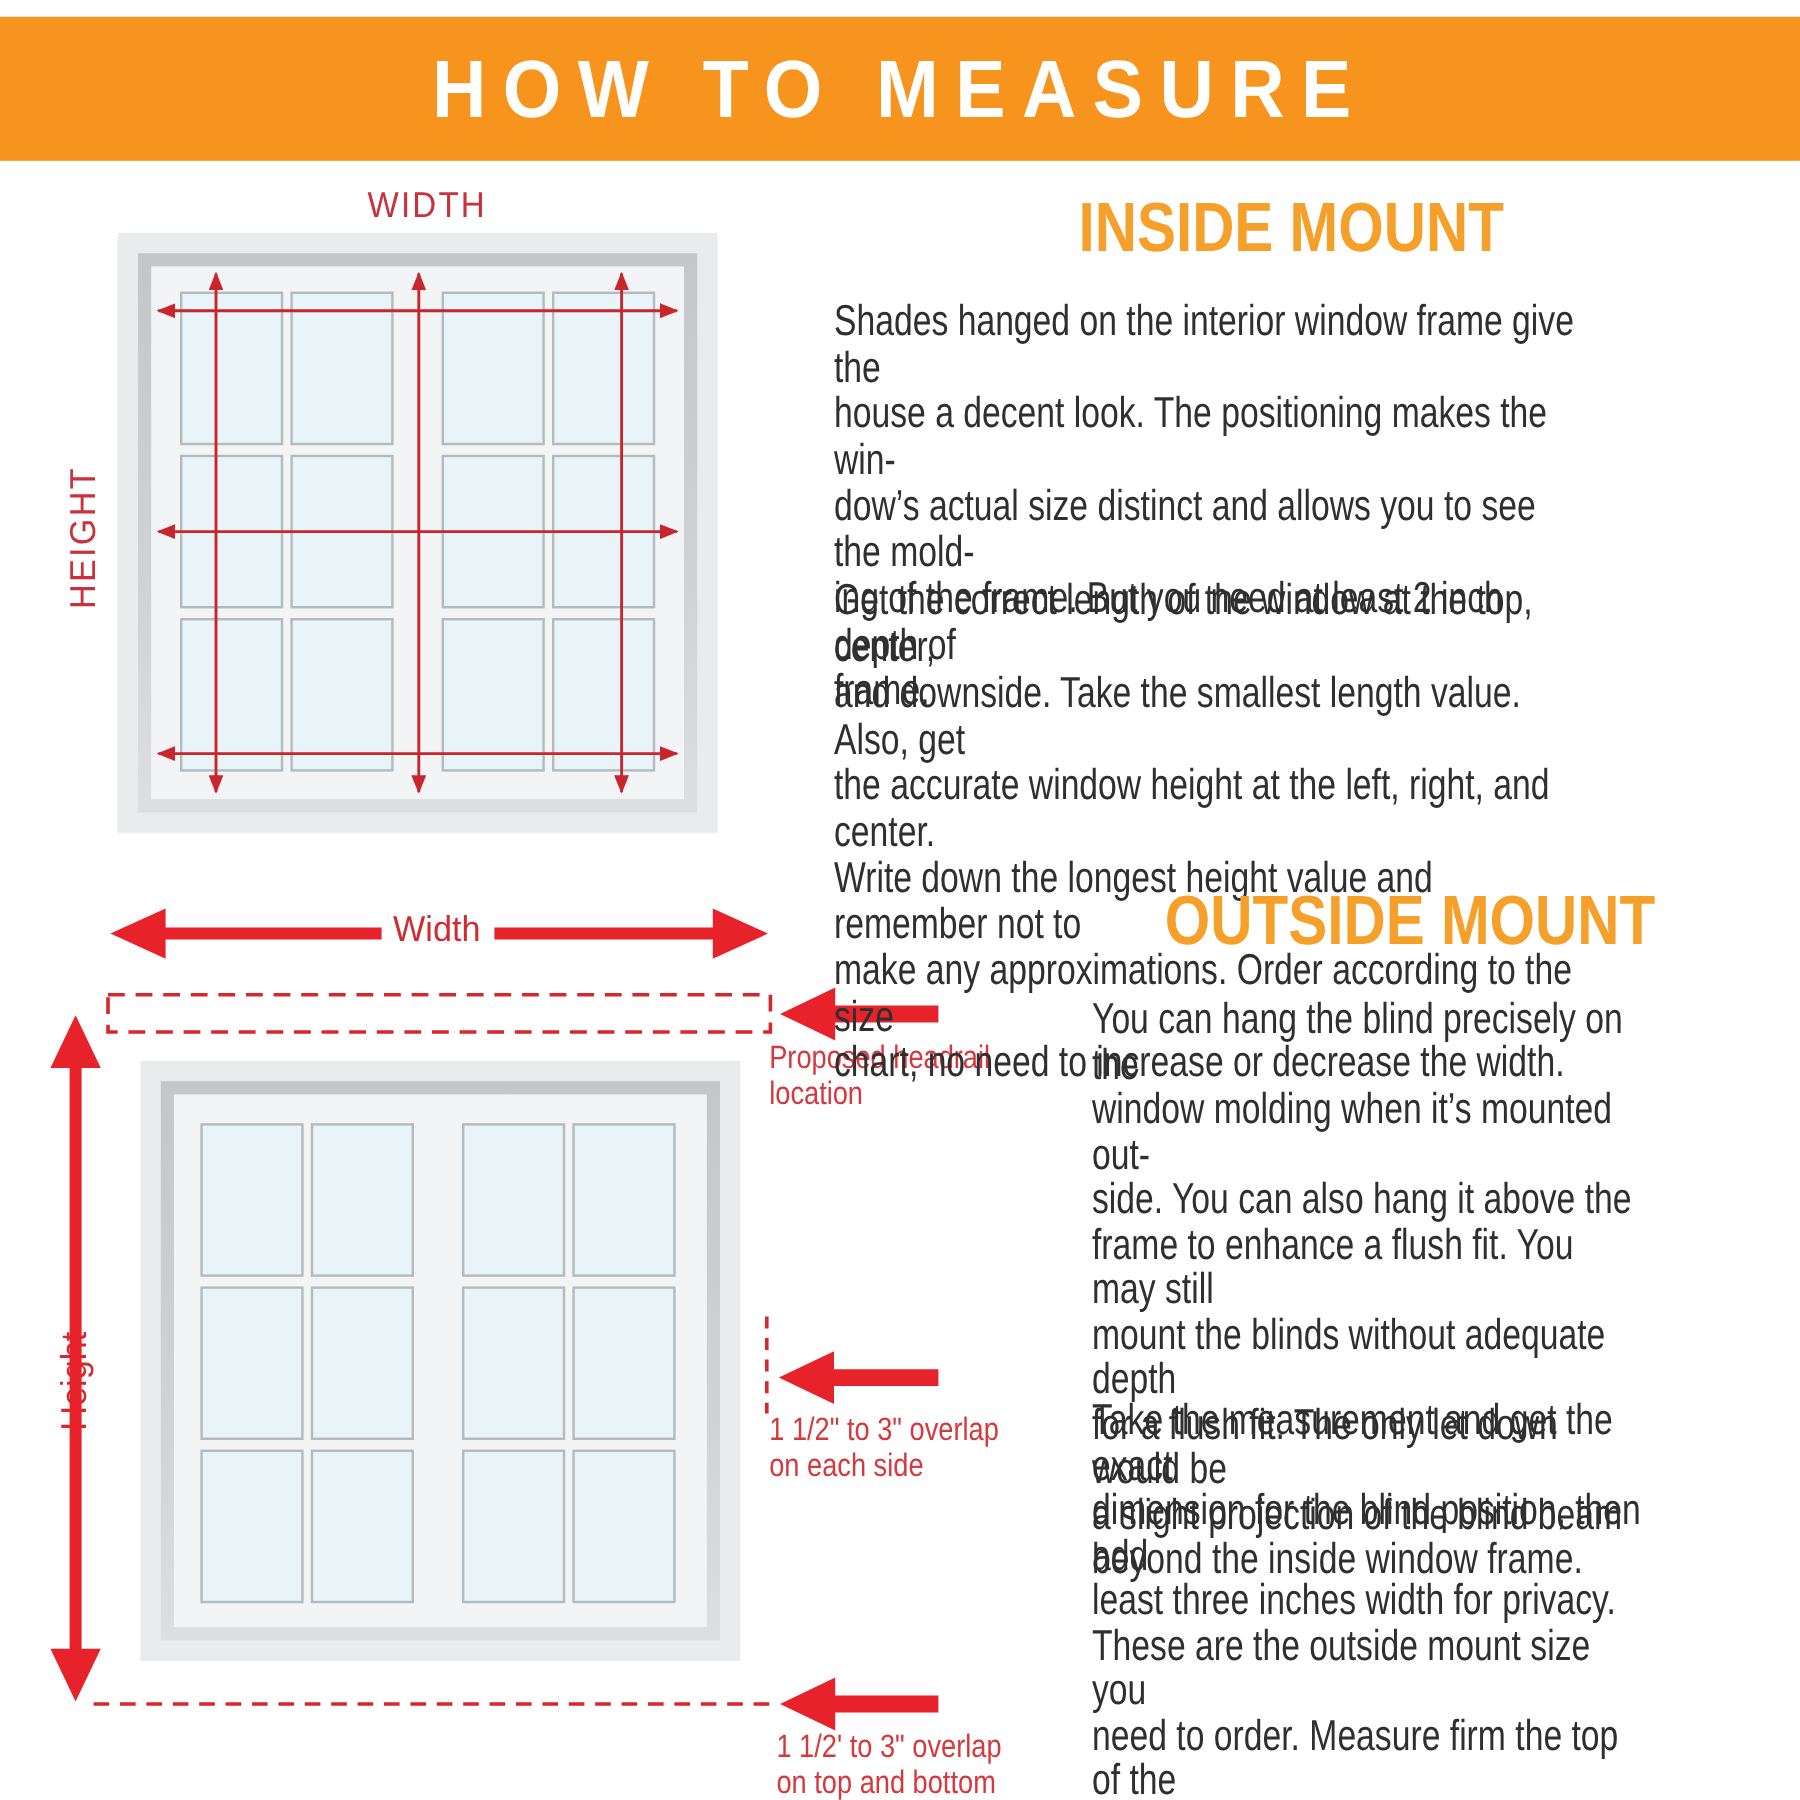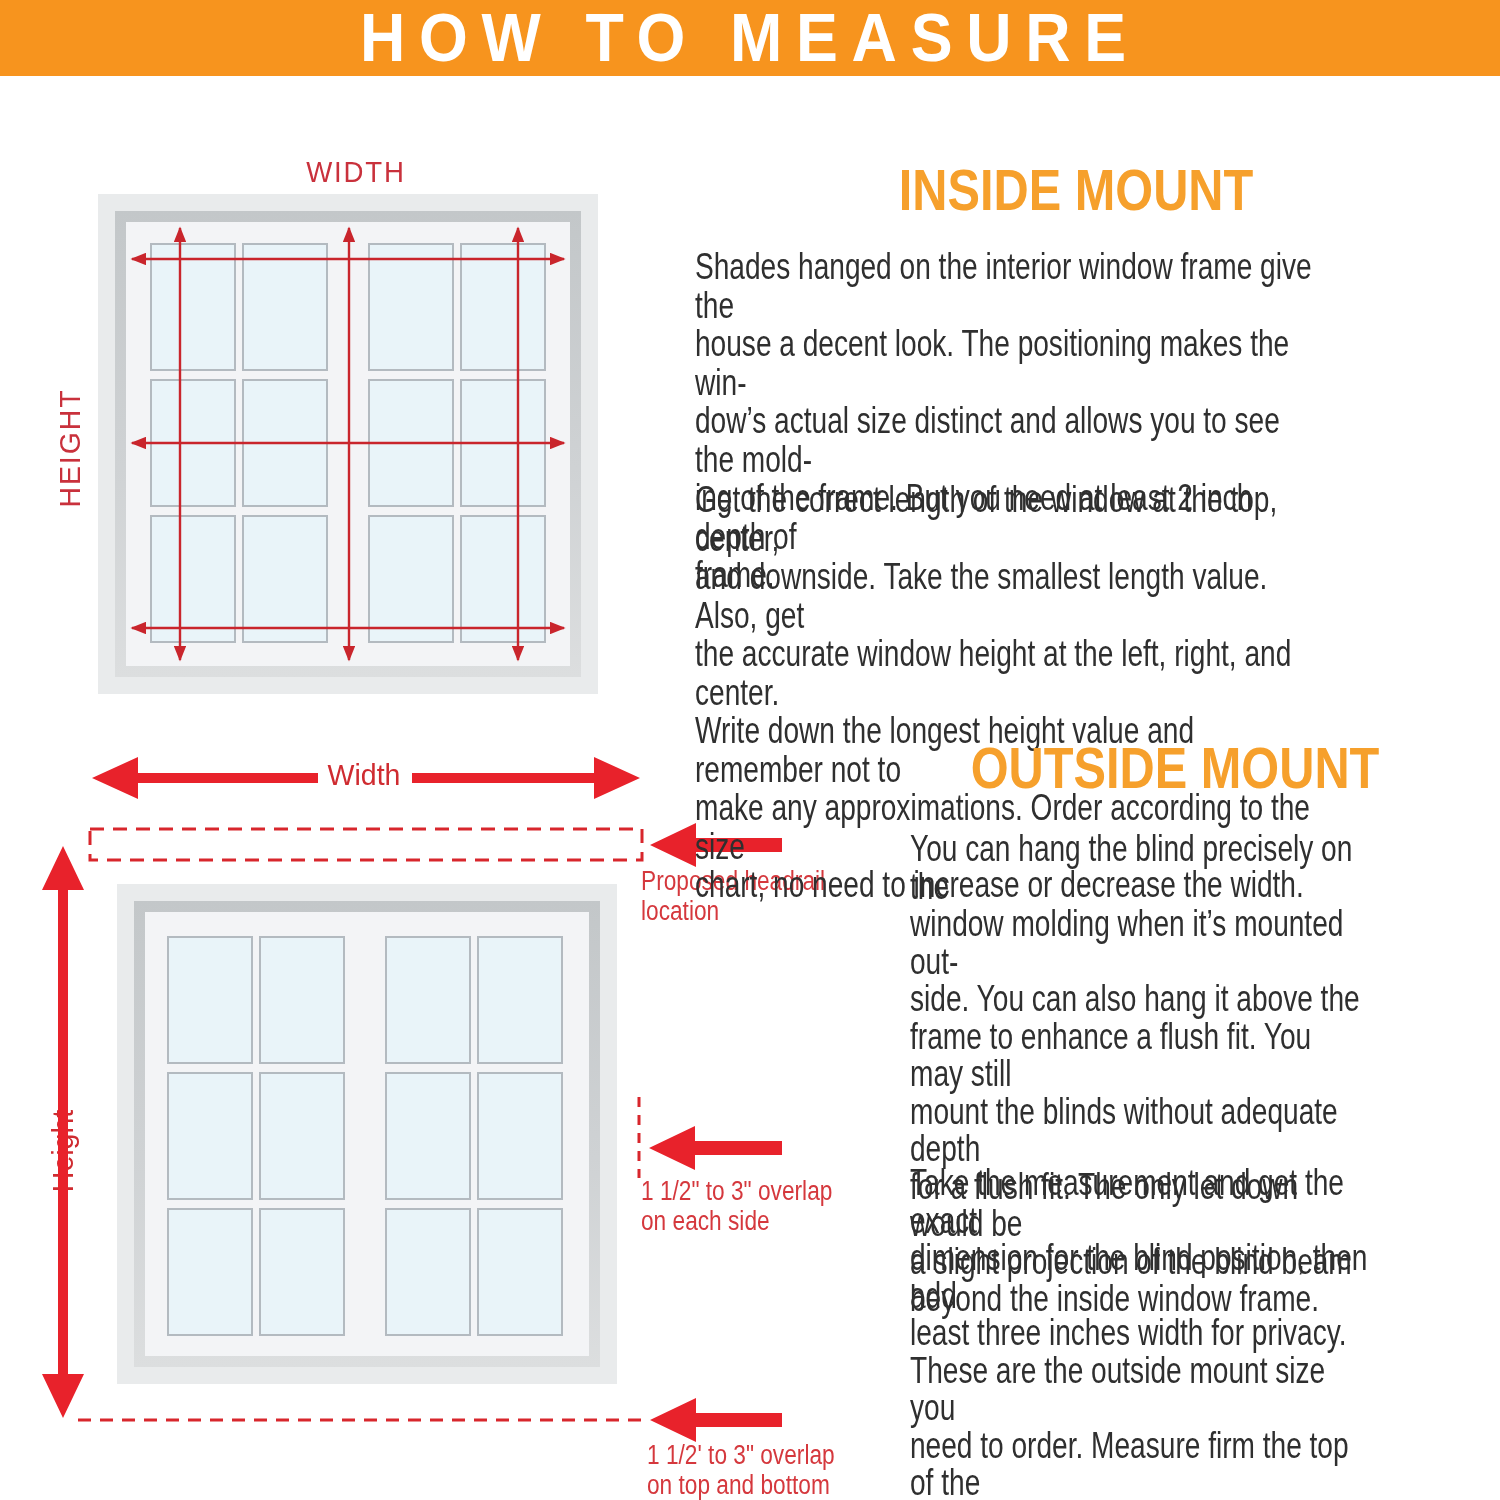--- a/index.html
+++ b/index.html
@@ -1,20 +1,20 @@
 <!DOCTYPE html>
 <html style="--orange: #f7941e; --heading: #f6a02c; --label-red: #d5383d; --pane: #e9f4f9;"><head>
 <meta charset="utf-8">
 <style>
   html,body{margin:0;padding:0;}
   body{font-family:"Liberation Sans","DejaVu Sans",sans-serif;background:#ffffff;}
   .page{position:relative;width:1500px;height:1500px;background:#fff;overflow:hidden;}
 
   
-  .header{position:absolute;left:0;top:0;width:1500px;height:76px;
+  .header{position:absolute;left:0;top:14px;width:1500px;height:120px;
     background:var(--orange,#f7941e);display:flex;align-items:center;justify-content:center;}
   .header h1{margin:0;color:#fff;font-size:64px;font-weight:bold;letter-spacing:14px;
     transform:scaleX(0.98) scaleY(1.06);white-space:nowrap;}
 
   
   .window{position:absolute;background:#e9ebec;}
   .window .bevel{position:absolute;inset:17px;background:linear-gradient(180deg,#c3c7c9 0%,#cfd2d4 55%,#dcdedf 100%);}
   .window .sash{position:absolute;inset:28px;background:#f3f4f6;}
   .window .panes{position:absolute;display:flex;gap:40px;}
   .sash-grid{display:grid;grid-template-columns:86px 86px;grid-auto-rows:128px;gap:8px 6px;}

